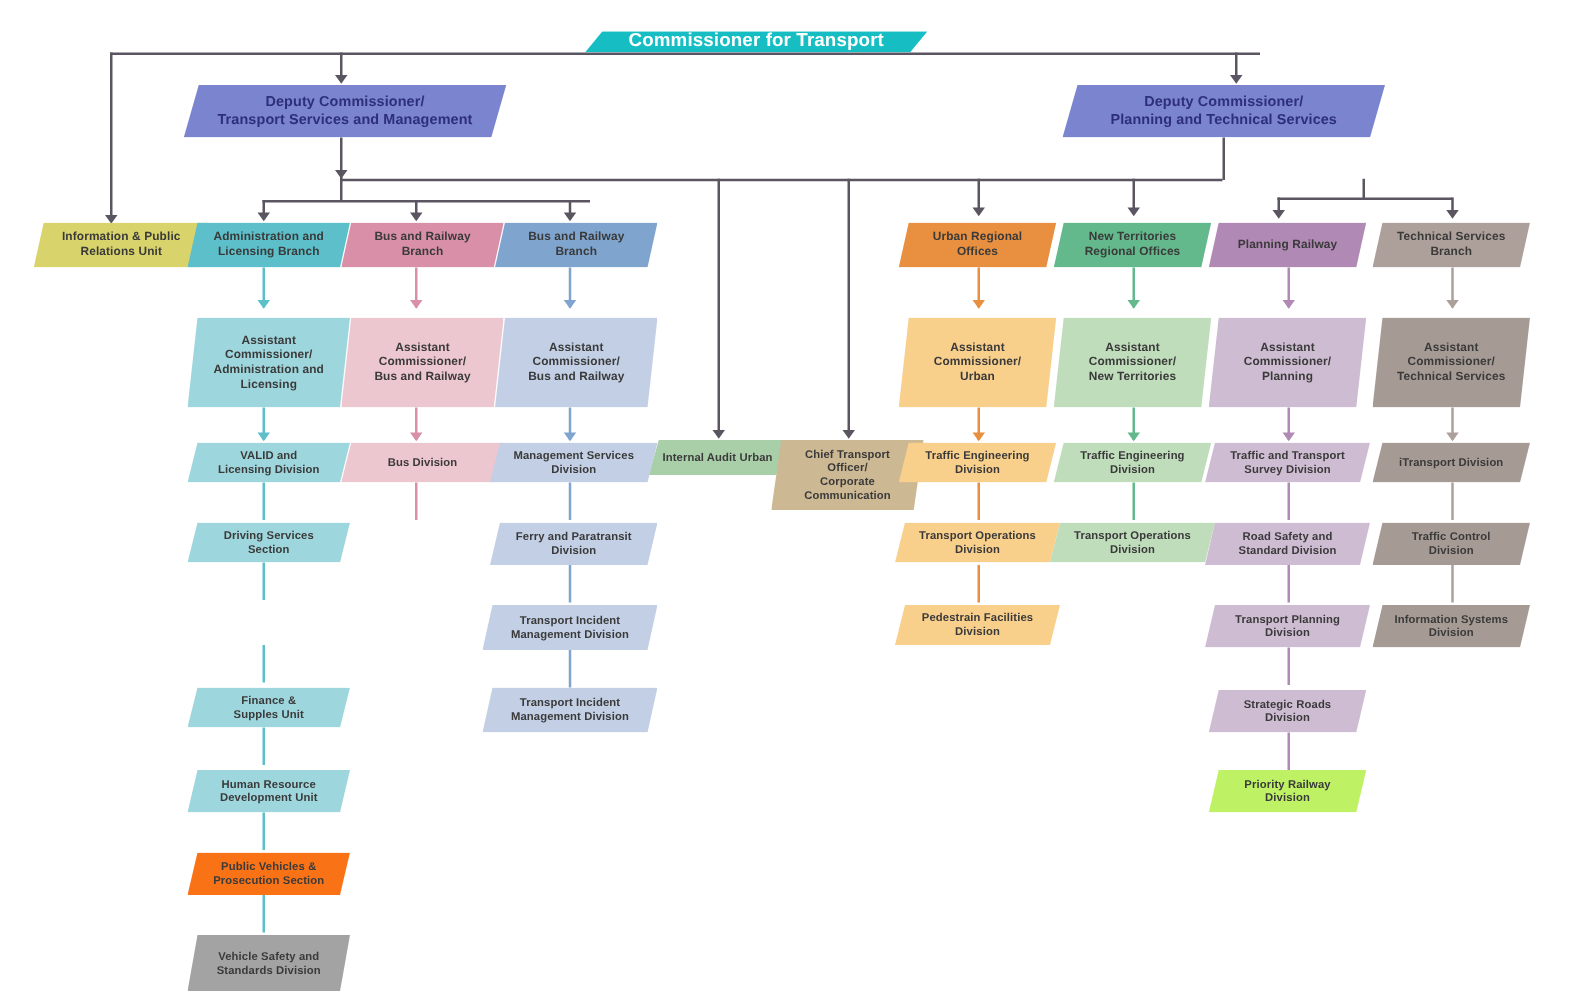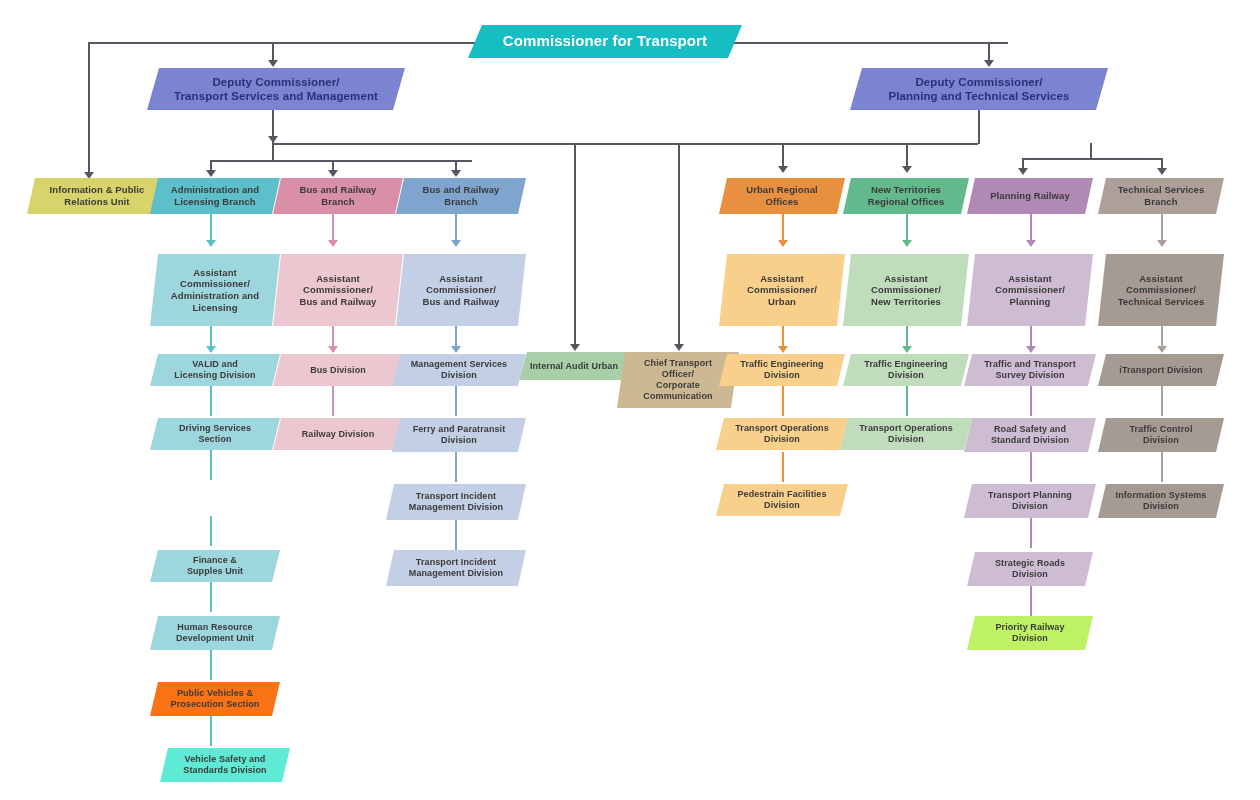--- a/index.html
+++ b/index.html
@@ -126,21 +126,21 @@
   <div class="cln v" style="left:1030px;top:518px;height:30px;background:#b189b5;"></div>
   <div class="cln v" style="left:1030px;top:586px;height:30px;background:#b189b5;"></div>
 
   <div class="cln v" style="left:1161px;top:214px;height:32px;background:#ada09b;"></div>
   <div class="carw" style="left:1157px;top:240px;border-top:7px solid #ada09b;"></div>
   <div class="cln v" style="left:1161px;top:326px;height:26px;background:#ada09b;"></div>
   <div class="carw" style="left:1157px;top:346px;border-top:7px solid #ada09b;"></div>
   <div class="cln v" style="left:1161px;top:386px;height:30px;background:#ada09b;"></div>
   <div class="cln v" style="left:1161px;top:452px;height:30px;background:#ada09b;"></div>
 
-  <div class="node top" style="left:468px;top:25px;width:274px;height:33px;background:#16bec3;">
+  <div class="node top" style="left:468px;top:25px;width:274px;height:17px;background:#16bec3;">
     <span>Commissioner for Transport</span>
   </div>
 
   <div class="node deputy" style="left:147px;top:68px;width:258px;height:42px;background:#7b84cf;">
     <span>Deputy Commissioner/<br>Transport Services and Management</span>
   </div>
   <div class="node deputy" style="left:850px;top:68px;width:258px;height:42px;background:#7b84cf;">
     <span>Deputy Commissioner/<br>Planning and Technical Services</span>
   </div>
 
@@ -168,36 +168,33 @@
   </div>
   <div class="node div" style="left:150px;top:550px;width:130px;height:32px;background:#9ed6dd;">
     <span>Finance &amp;<br>Supples Unit</span>
   </div>
   <div class="node div" style="left:150px;top:616px;width:130px;height:34px;background:#9ed6dd;">
     <span>Human Resource<br>Development Unit</span>
   </div>
   <div class="node div" style="left:150px;top:682px;width:130px;height:34px;background:#f97316;">
     <span>Public Vehicles &amp;<br>Prosecution Section</span>
   </div>
-  <div class="node div" style="left:160px;top:748px;width:130px;height:34px;background:#5eead4;">
+  <div class="node div" style="left:150px;top:748px;width:130px;height:45px;background:#a3a3a3;">
     <span>Vehicle Safety and<br>Standards Division</span>
   </div>
 
   <div class="node branch" style="left:273px;top:178px;width:130px;height:36px;background:#d98fa8;">
     <span>Bus and Railway<br>Branch</span>
   </div>
   <div class="node asst" style="left:273px;top:254px;width:130px;height:72px;background:#edc7d0;">
     <span>Assistant<br>Commissioner/<br>Bus and Railway</span>
   </div>
   <div class="node div" style="left:273px;top:354px;width:130px;height:32px;background:#edc7d0;">
     <span>Bus Division</span>
   </div>
-  <div class="node div" style="left:273px;top:418px;width:130px;height:32px;background:#edc7d0;">
-    <span>Railway Division</span>
-  </div>
 
   <div class="node branch" style="left:396px;top:178px;width:130px;height:36px;background:#7fa4ce;">
     <span>Bus and Railway<br>Branch</span>
   </div>
   <div class="node asst" style="left:396px;top:254px;width:130px;height:72px;background:#c2cfe4;">
     <span>Assistant<br>Commissioner/<br>Bus and Railway</span>
   </div>
   <div class="node div" style="left:392px;top:354px;width:134px;height:32px;background:#c2cfe4;">
     <span>Management Services<br>Division</span>
   </div>

